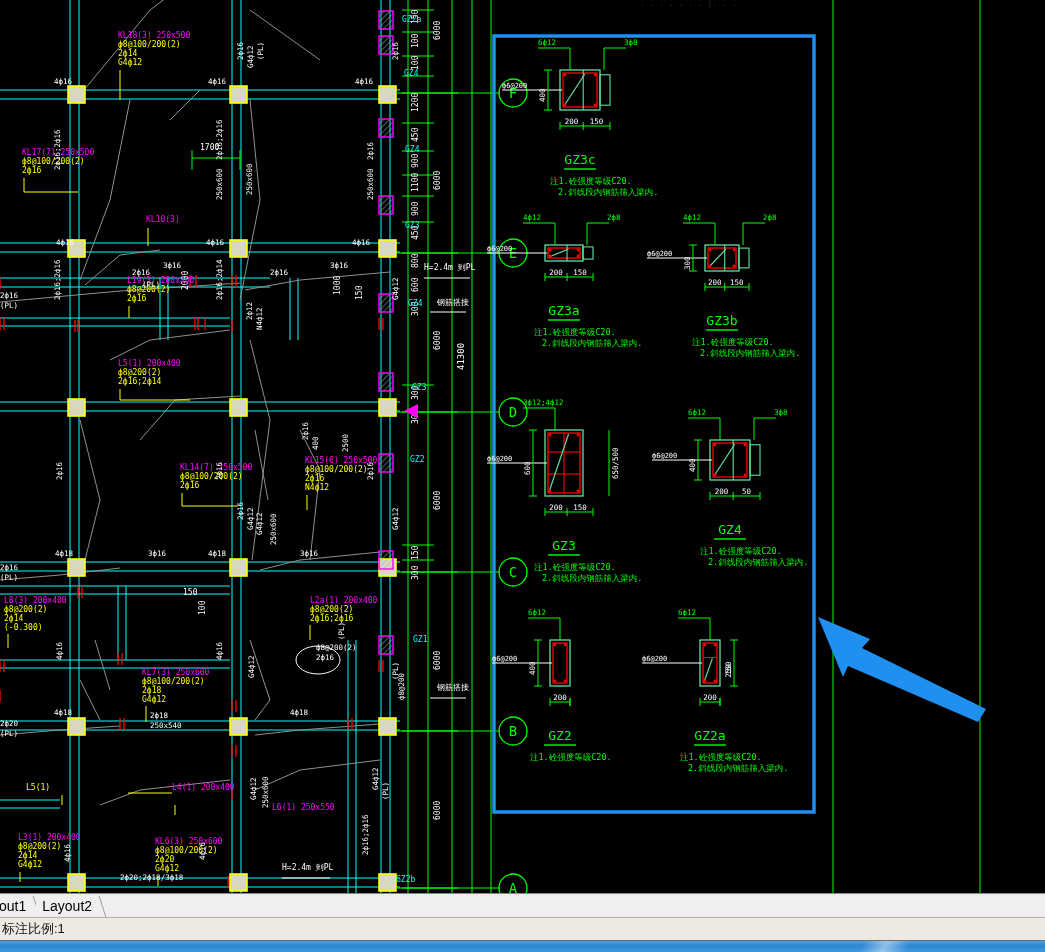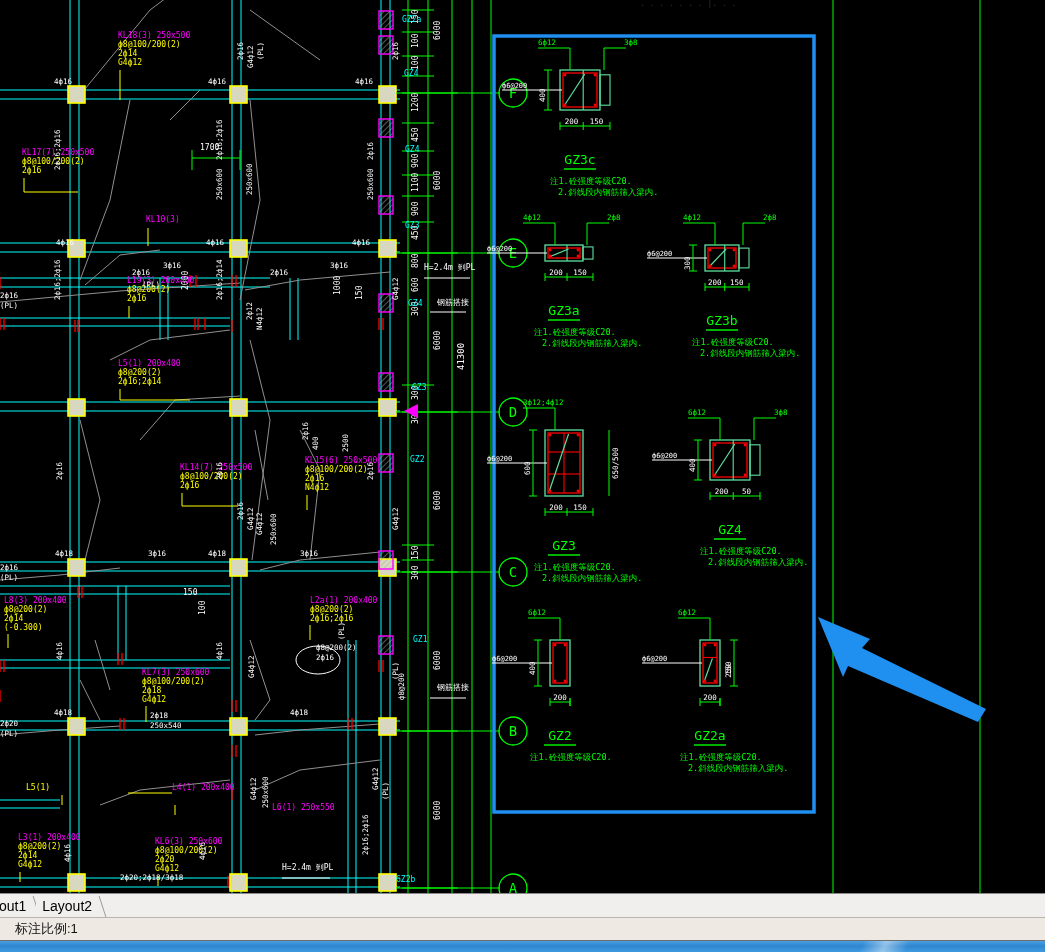--- a/index.html
+++ b/index.html
@@ -44,21 +44,21 @@
     transform: skewX(18deg);
   }
   .tab.first { margin-left: -14px; }
 
   #status-bar {
     position: absolute; left: 0; top: 917px; width: 1045px; height: 24px;
     background: #efe9e4;
     border-top: 1px solid #b9b3ad;
     border-bottom: 1px solid #6e6e6e;
     display: flex; align-items: center;
-    padding-left: 15px;
+    padding-left: 2px;
   }
   #status-bar .stxt {
     font-size: 13px; color: #111;
     font-family: "Liberation Sans", sans-serif;
   }
 
   #taskbar {
     position: absolute; left: 0; top: 941px; width: 1045px; height: 11px;
     background: linear-gradient(to bottom, #4a9fe0 0%, #2f86d0 45%, #3f9ae0 100%);
     overflow: hidden;

